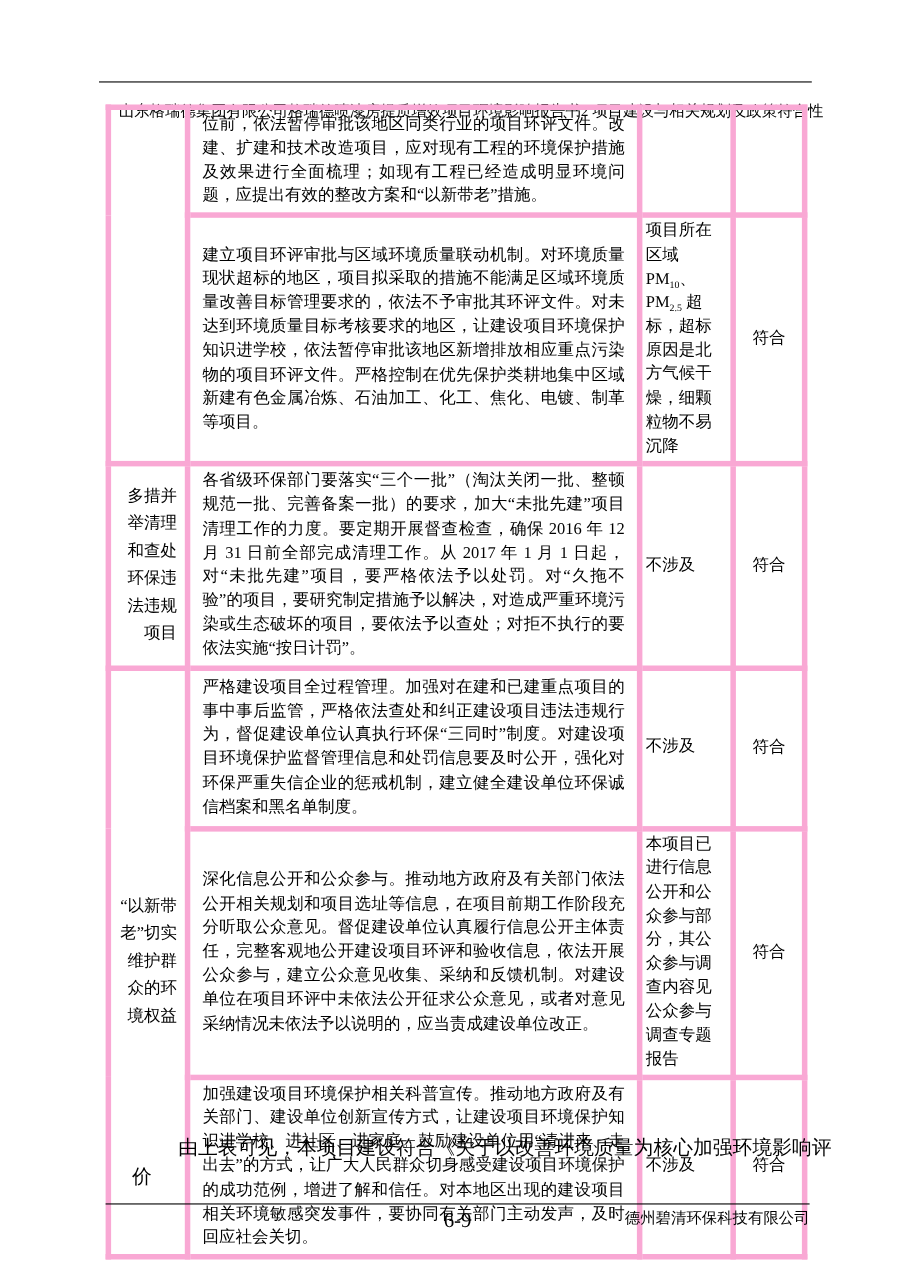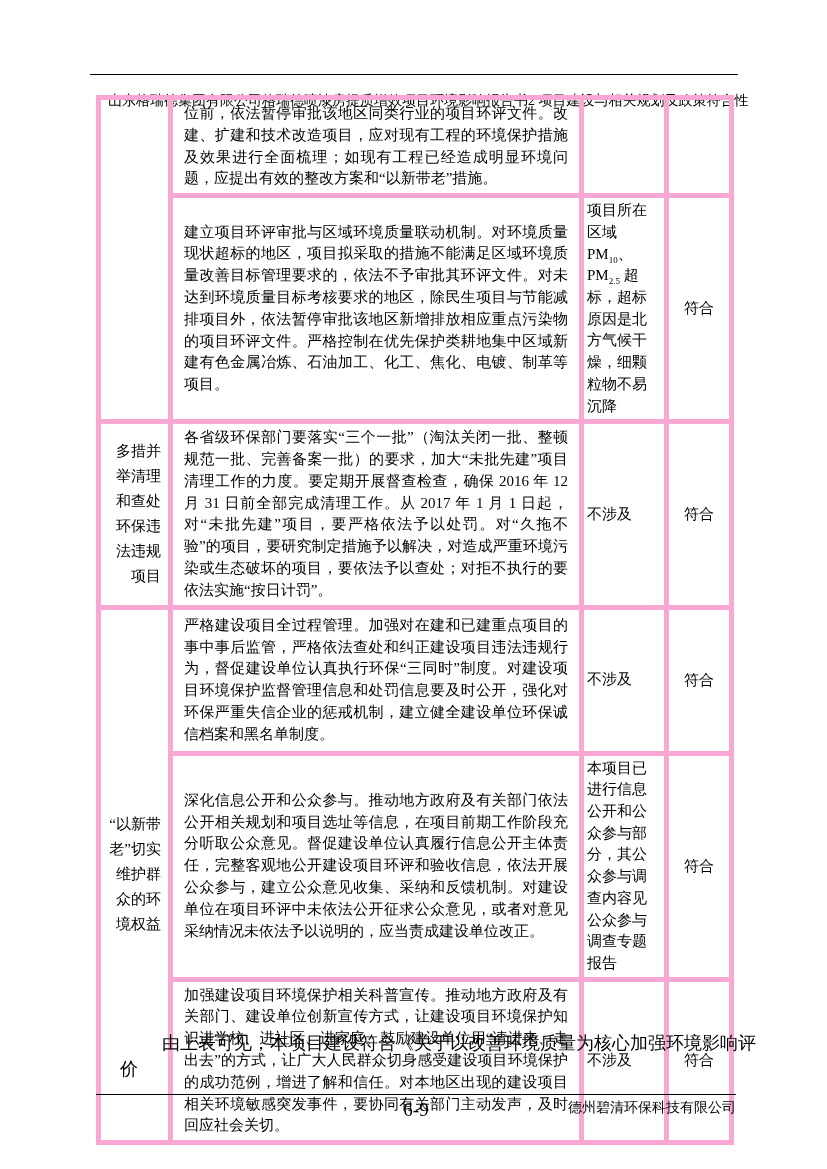--- a/index.html
+++ b/index.html
@@ -73,21 +73,21 @@
       <col style="width:65px">
     </colgroup>
     <tbody>
       <tr class="r1">
         <td class="cat" rowspan="2"></td>
         <td class="req">位前，依法暂停审批该地区同类行业的项目环评文件。改建、扩建和技术改造项目，应对现有工程的环境保护措施及效果进行全面梳理；如现有工程已经造成明显环境问题，应提出有效的整改方案和“以新带老”措施。</td>
         <td class="sit"></td>
         <td class="conf"></td>
       </tr>
       <tr class="r2">
-        <td class="req">建立项目环评审批与区域环境质量联动机制。对环境质量现状超标的地区，项目拟采取的措施不能满足区域环境质量改善目标管理要求的，依法不予审批其环评文件。对未达到环境质量目标考核要求的地区，除民生项目与节能减排项目外，依法暂停审批该地区新增排放相应重点污染物的项目环评文件。严格控制在优先保护类耕地集中区域新建有色金属冶炼、石油加工、化工、焦化、电镀、制革等项目。</td>
+        <td class="req">建立项目环评审批与区域环境质量联动机制。对环境质量现状超标的地区，项目拟采取的措施不能满足区域环境质量改善目标管理要求的，依法不予审批其环评文件。对未达到环境质量目标考核要求的地区，让建设项目环境保护知识进学校，依法暂停审批该地区新增排放相应重点污染物的项目环评文件。严格控制在优先保护类耕地集中区域新建有色金属冶炼、石油加工、化工、焦化、电镀、制革等项目。</td>
         <td class="sit"><span>项目所在区域 PM</span><sub>10</sub><span>、PM</span><sub>2.5</sub><span> 超标，超标原因是北方气候干燥，细颗粒物不易沉降</span></td>
         <td class="conf">符合</td>
       </tr>
       <tr class="r3">
         <td class="cat">多措并举清理和查处环保违法违规项目</td>
         <td class="req">各省级环保部门要落实“三个一批”（淘汰关闭一批、整顿规范一批、完善备案一批）的要求，加大“未批先建”项目清理工作的力度。要定期开展督查检查，确保 2016 年 12 月 31 日前全部完成清理工作。从 2017 年 1 月 1 日起，对“未批先建”项目，要严格依法予以处罚。对“久拖不验”的项目，要研究制定措施予以解决，对造成严重环境污染或生态破坏的项目，要依法予以查处；对拒不执行的要依法实施“按日计罚”。</td>
         <td class="sit">不涉及</td>
         <td class="conf">符合</td>
       </tr>
       <tr class="r4">

